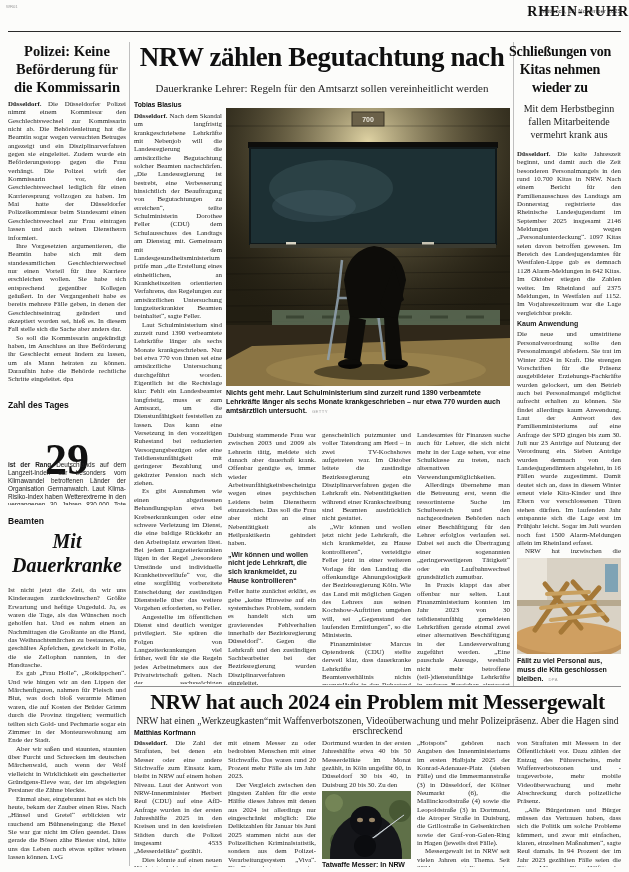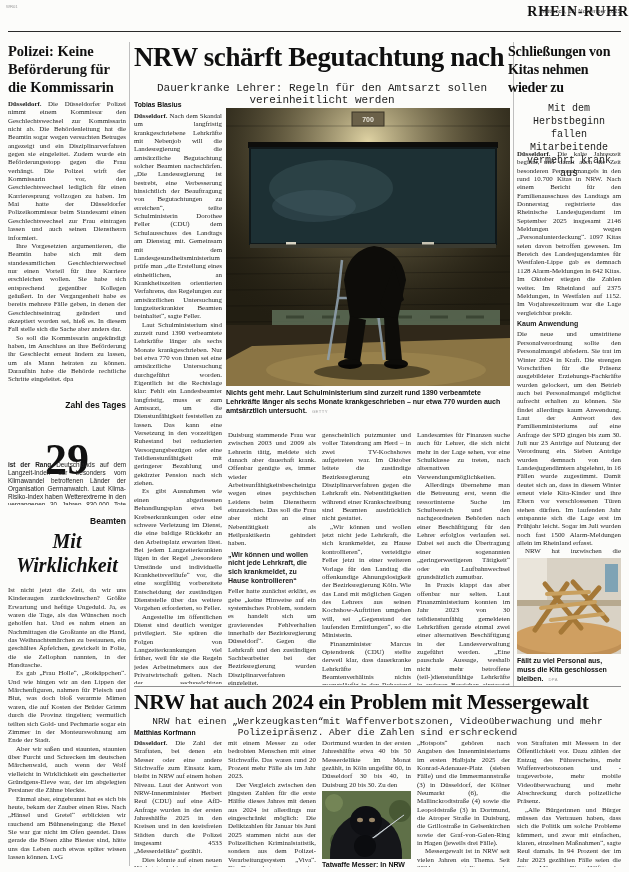--- a/index.html
+++ b/index.html
@@ -6,40 +6,40 @@
   body{width:629px;height:872px;position:relative;background:#fcfcfa;overflow:hidden;
        font-family:"Liberation Serif",serif;color:#1c1c1c;}
   .abs{position:absolute;}
   
   .bp{font-size:6.9px;line-height:8.35px;text-align:justify;margin:0;
       font-family:"Liberation Serif",serif;color:#1d1d1d;}
   .bp.ind{text-indent:8px;}
   .dl{font-weight:bold;}
   .col{position:absolute;overflow:hidden;}
   
-  .hl{font-family:"Liberation Serif",serif;font-weight:bold;color:#101010;margin:0;}
-  .sub{font-family:Liberation Mono, monospace;color:#222;text-align:center;margin:0;}
+  .hl{font-family:"Liberation Serif",serif;font-weight:bold;color:#101010;text-align:center;margin:0;}
+  .sub{font-family:Liberation Serif, serif;color:#222;text-align:center;margin:0;}
   .author{font-family:"Liberation Sans",sans-serif;font-weight:bold;font-size:6.8px;color:#111;}
   .crosshead{font-family:"Liberation Sans",sans-serif;font-weight:bold;font-size:7px;line-height:8.6px;
              margin:3px 0 2px 0;text-align:left;}
   .caption{font-family:"Liberation Sans",sans-serif;font-weight:bold;font-size:7px;line-height:8.8px;
            color:#111;text-align:left;}
   .credit{font-family:"Liberation Sans",sans-serif;font-weight:normal;font-size:4.2px;color:#9a9a9a;
           letter-spacing:.4px;margin-left:3px;}
   
   .vrule{position:absolute;width:1px;background:#bfbfbf;}
   .hrule{position:absolute;height:1px;background:#8f8f8f;}
   .headrule{position:absolute;height:1px;background:#2a2a2a;}
   
   .plate{font-family:"Liberation Sans",sans-serif;font-size:4.2px;color:#9a9a9a;}
   .section{font-family:"Liberation Serif",serif;font-weight:bold;font-size:14px;letter-spacing:1px;color:#111;}
   .date{font-family:"Liberation Sans",sans-serif;font-size:6px;color:#333;}
   
   .zahl-label,.glosse-label{font-family:"Liberation Sans",sans-serif;font-weight:bold;font-size:8.5px;
-        text-align:right;color:#111;}
+        text-align:left;color:#111;}
   .zahl-number{font-family:"Liberation Serif",serif;font-weight:bold;font-size:44px;line-height:44px;
         text-align:center;color:#111;}
   .zahl-text{font-family:"Liberation Sans",sans-serif;font-size:6.4px;line-height:8px;text-align:justify;color:#222;}
   .glosse-title{font-family:"Liberation Serif",serif;font-style:italic;font-weight:bold;font-size:20px;
         line-height:24px;text-align:center;color:#111;margin:0;}
   svg{display:block;}
 </style>
 </head>
 <body>
 
@@ -60,29 +60,29 @@
   <p class="bp ind">So soll die Kommissarin angekündigt haben, im Anschluss an ihre Beförderung ihr Geschlecht erneut ändern zu lassen, um als Mann heiraten zu können. Daraufhin habe die Behörde rechtliche Schritte eingeleitet. dpa</p>
 </div>
 
 <div class="abs zahl-label" style="left:8px;top:400px;width:118px;">Zahl des Tages</div>
 <div class="abs zahl-number" style="left:8px;top:410px;width:118px;margin-top:28px;">29</div>
 <div class="abs zahl-text" style="left:8px;top:461px;width:118px;height:44px;overflow:hidden;">
   <b>ist der Rang</b> <span>Deutschlands auf dem Langzeit-Index der besonders vom Klimawandel betroffenen Länder der Organisation Germanwatch. Laut Klima-Risiko-Index haben Wetterextreme in den vergangenen 30 Jahren 830.000 Tote und massive Schäden verursacht.</span>
 </div>
 
 <div class="abs glosse-label" style="left:8px;top:516px;width:118px;">Beamten</div>
-<h2 class="abs glosse-title" style="left:8px;top:529px;width:118px;">Mit Wirklichkeit</h2>
+<h2 class="abs glosse-title" style="left:8px;top:529px;width:118px;">Mit Dauerkranke</h2>
 <div class="col" style="left:8px;top:586px;width:118px;height:282px;">
   <p class="bp">Ist nicht jetzt die Zeit, da wir uns Kinderaugen zurückwünschen? Größte Erwartung und heftige Ungeduld. Ja, es waren die Tage, als das Wünschen noch geholfen hat. Und es nahm einen an Nachmittagen die Großtante an die Hand, das Weihnachtsmärchen zu bestaunen, ein geschältes Äpfelchen, gewickelt in Folie, die sie Zellophan nannten, in der Handtasche.</p>
   <p class="bp ind">Es gab „Frau Holle“, „Rotkäppchen“. Und wie hingen wir an den Lippen der Märchenfiguren, nahmen für Fleisch und Blut, was doch bloß verarmte Mimen waren, die auf Kosten der Brüder Grimm durch die Provinz tingelten; vermutlich teilten sich Gold- und Pechmarie sogar ein Zimmer in der Monteurswohnung am Ende der Stadt.</p>
   <p class="bp ind">Aber wir saßen und staunten, staunten über Furcht und Schrecken im deutschen Märchenwald, auch wenn der Wolf vielleicht in Wirklichkeit ein gescheiterter Gründgens-Eleve war, der im abgelegten Persianer die Zähne bleckte.</p>
   <p class="bp ind">Einmal aber, eingebrannt hat es sich bis heute, bekam der Zauber einen Riss. Nach „Hänsel und Gretel“ erblickten wir rauchend am Bühneneingang: die Hexe! Sie war gar nicht im Ofen geendet. Dass gerade die Bösen zähe Biester sind, hätte uns das Leben auch etwas später wissen lassen können. LvG</p>
 </div>
 
-<h1 class="abs hl" style="left:134px;top:42px;width:376px;font-size:27px;line-height:30px;letter-spacing:-.4px;">NRW schärft Begutachtung nach</h1>
+<h1 class="abs hl" style="left:134px;top:42px;width:376px;font-size:27px;line-height:30px;letter-spacing:-.4px;">NRW zählen Begutachtung nach</h1>
 <div class="abs sub" style="left:134px;top:82px;width:376px;font-size:11px;">Dauerkranke Lehrer: Regeln für den Amtsarzt sollen vereinheitlicht werden</div>
 <div class="abs author" style="left:134px;top:101px;width:88px;">Tobias Blasius</div>
 
 <div class="abs" style="left:226px;top:108px;width:284px;height:278px;">
   <svg width="284" height="278" viewBox="0 0 284 278">
     <defs>
       <radialGradient id="spot" cx="50%" cy="12%" r="75%">
         <stop offset="0%" stop-color="#e9dcab" stop-opacity="0.95"></stop>
         <stop offset="40%" stop-color="#9b8f68" stop-opacity="0.55"></stop>
         <stop offset="100%" stop-color="#1c180f" stop-opacity="0"></stop>
@@ -206,21 +206,21 @@
       <line x1="30" y1="36" x2="72" y2="34"></line>
     </g>
   </svg>
 </div>
 <div class="abs caption" style="left:517px;top:657px;width:104px;">
   <span>Fällt zu viel Personal aus, muss die Kita geschlossen bleiben.</span>
   <span class="credit">DPA</span>
 </div>
 
 <h1 class="abs hl" style="left:134px;top:690px;width:487px;font-size:21.5px;line-height:24px;letter-spacing:-.3px;">NRW hat auch 2024 ein Problem mit Messergewalt</h1>
-<div class="abs sub" style="left:134px;top:716px;width:487px;font-size:9.5px;">NRW hat einen „Werkzeugkasten“mit Waffenverbotszonen, Videoüberwachung und mehr Polizeipräsenz. Aber die Zahlen sind erschreckend</div>
+<div class="abs sub" style="left:134px;top:716px;width:487px;font-size:9.5px;">NRW hat einen „Werkzeugkasten“mit Waffenverbotszonen, Videoüberwachung und mehr Polizeipräsenz. Aber die Hagen sind erschreckend</div>
 <div class="abs author" style="left:134px;top:729px;width:90px;">Matthias Korfmann</div>
 
 <div class="col" style="left:134px;top:739px;width:88px;height:128px;">
   <p class="bp"><b class="dl">Düsseldorf.</b> <span>Die Zahl der Straftaten, bei denen ein Messer oder eine andere Stichwaffe zum Einsatz kam, bleibt in NRW auf einem hohen Niveau. Laut der Antwort von NRW-Innenminister Herbert Reul (CDU) auf eine AfD-Anfrage wurden in der ersten Jahreshälfte 2025 in den Kreisen und in den kreisfreien Städten durch die Polizei insgesamt 4533 „Messerdelikte“ gezählt.</span></p>
   <p class="bp ind">Dies könnte auf einen neuen Höchststand hinweisen, sollte sich der Trend in der zweiten Jahreshälfte fortsetzen. Im gesamten Vorjahr stachen laut der Polizeilichen Kriminalstatistik in 7.295 Fällen Täter</p>
 </div>
 <div class="col" style="left:228px;top:739px;width:88px;height:128px;">
   <p class="bp">mit einem Messer zu oder bedrohten Menschen mit einer Stichwaffe. Das waren rund 20 Prozent mehr Fälle als im Jahr 2023.</p>
   <p class="bp ind">Der Vergleich zwischen den jüngsten Zahlen für die erste Hälfte dieses Jahres mit denen aus 2024 ist allerdings nur eingeschränkt möglich: Die Deliktzahlen für Januar bis Juni 2025 stammen nicht aus der Polizeilichen Kriminalstatistik, sondern aus dem Polizei-Verarbeitungssystem „Viva“. Die Daten dort seien nur eine „Momentaufnahme“, erklärt die Landesregierung. Sie könnten später korrigiert werden.</p>
 

